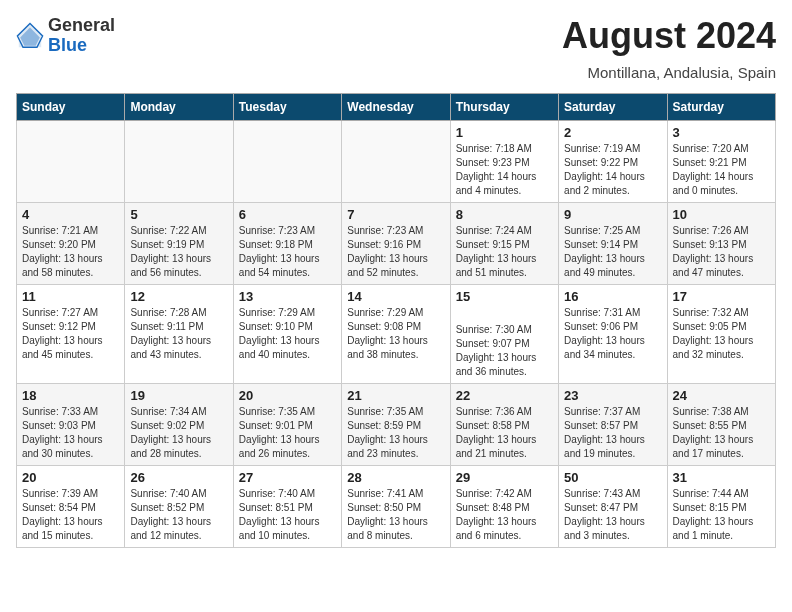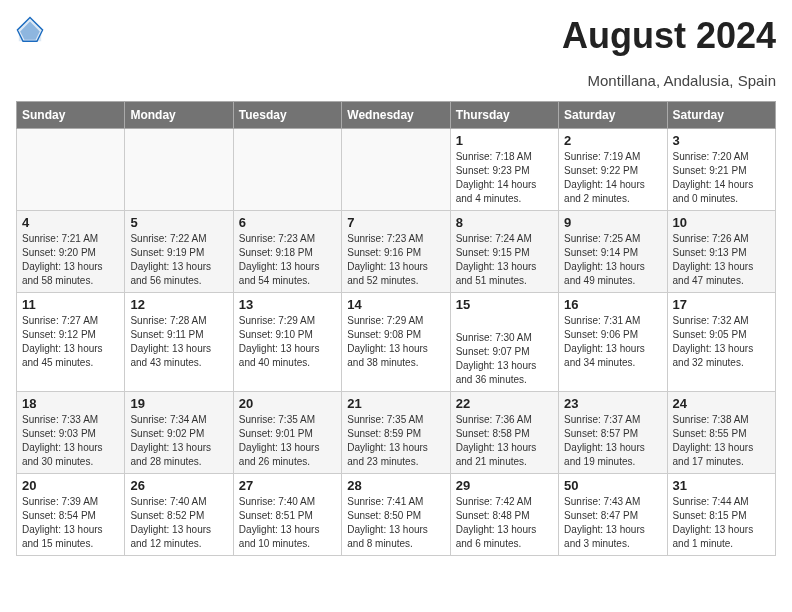--- a/index.html
+++ b/index.html
@@ -45,29 +45,29 @@
     }
     .month-year {
       font-size: 36px;
       font-weight: bold;
       color: #222;
       line-height: 1.1;
     }
     .location {
       font-size: 15px;
       color: #444;
-      margin-top: 16px;
+      margin-top: 8px;
     }
     .calendar {
       width: 100%;
       border-collapse: collapse;
       font-size: 10.5px;
     }
     .calendar thead tr th {
-      background-color: #737373;
+      background-color: #0c4a6e;
       color: #fff;
       text-align: left;
       padding: 6px 5px;
       font-size: 12px;
       font-weight: bold;
       border: 1px solid #aaa;
     }
     .calendar tbody tr td {
       vertical-align: top;
       border: 1px solid #ccc;
@@ -103,20 +103,24 @@
 </head>
 <body>
 
 <div class="header">
   <div class="logo">
     <svg class="logo-icon" viewBox="0 0 40 40" xmlns="http://www.w3.org/2000/svg">
       <polygon points="20,4 36,18 36,36 4,36 4,18" fill="#1a6abf" opacity="0.15"></polygon>
       <polygon points="20,2 38,20 30,36 10,36 2,20" fill="none" stroke="#1a6abf" stroke-width="2"></polygon>
       <polygon points="20,8 34,22 28,34 12,34 6,22" fill="#1a6abf" opacity="0.4"></polygon>
     </svg>
+    <div class="logo-text">
+      <span class="logo-general">General</span>
+      <span class="logo-blue">Blue</span>
+    </div>
   </div>
   <div class="title-block">
     <div class="month-year">August 2024</div>
     <div class="location">Montillana, Andalusia, Spain</div>
   </div>
 </div>
 
 <table class="calendar">
   <thead>
     <tr>

